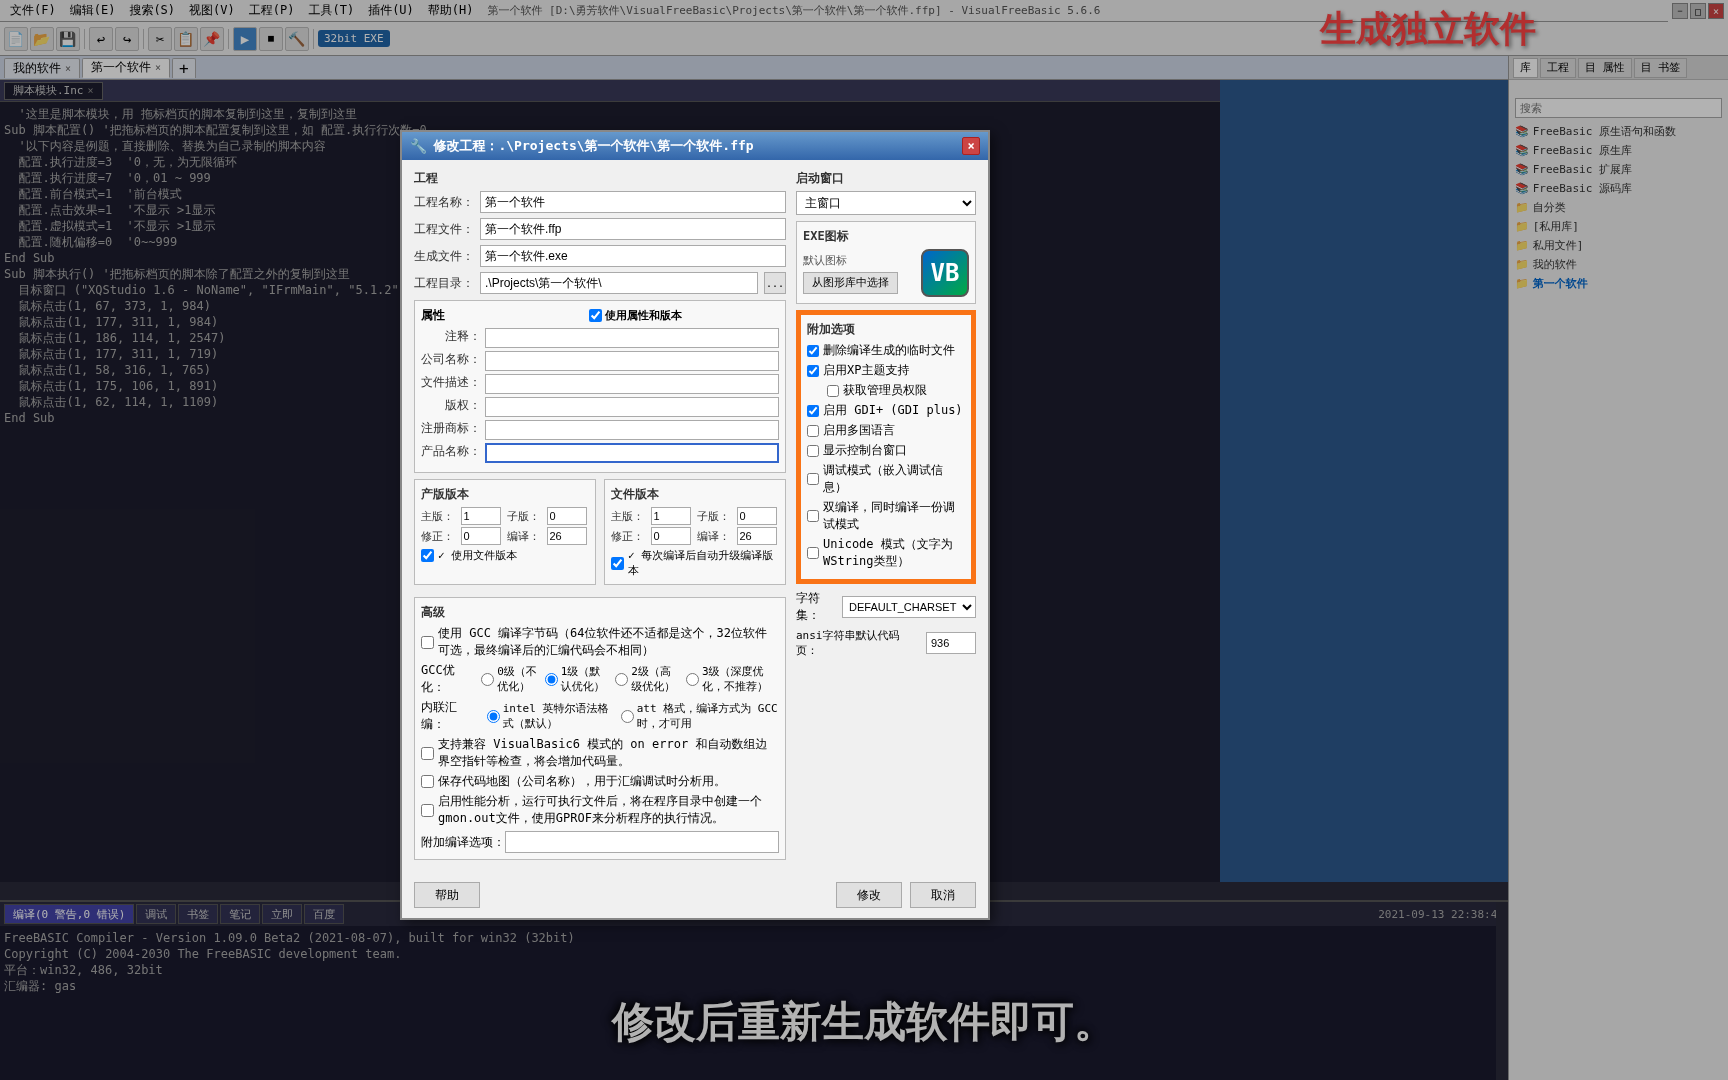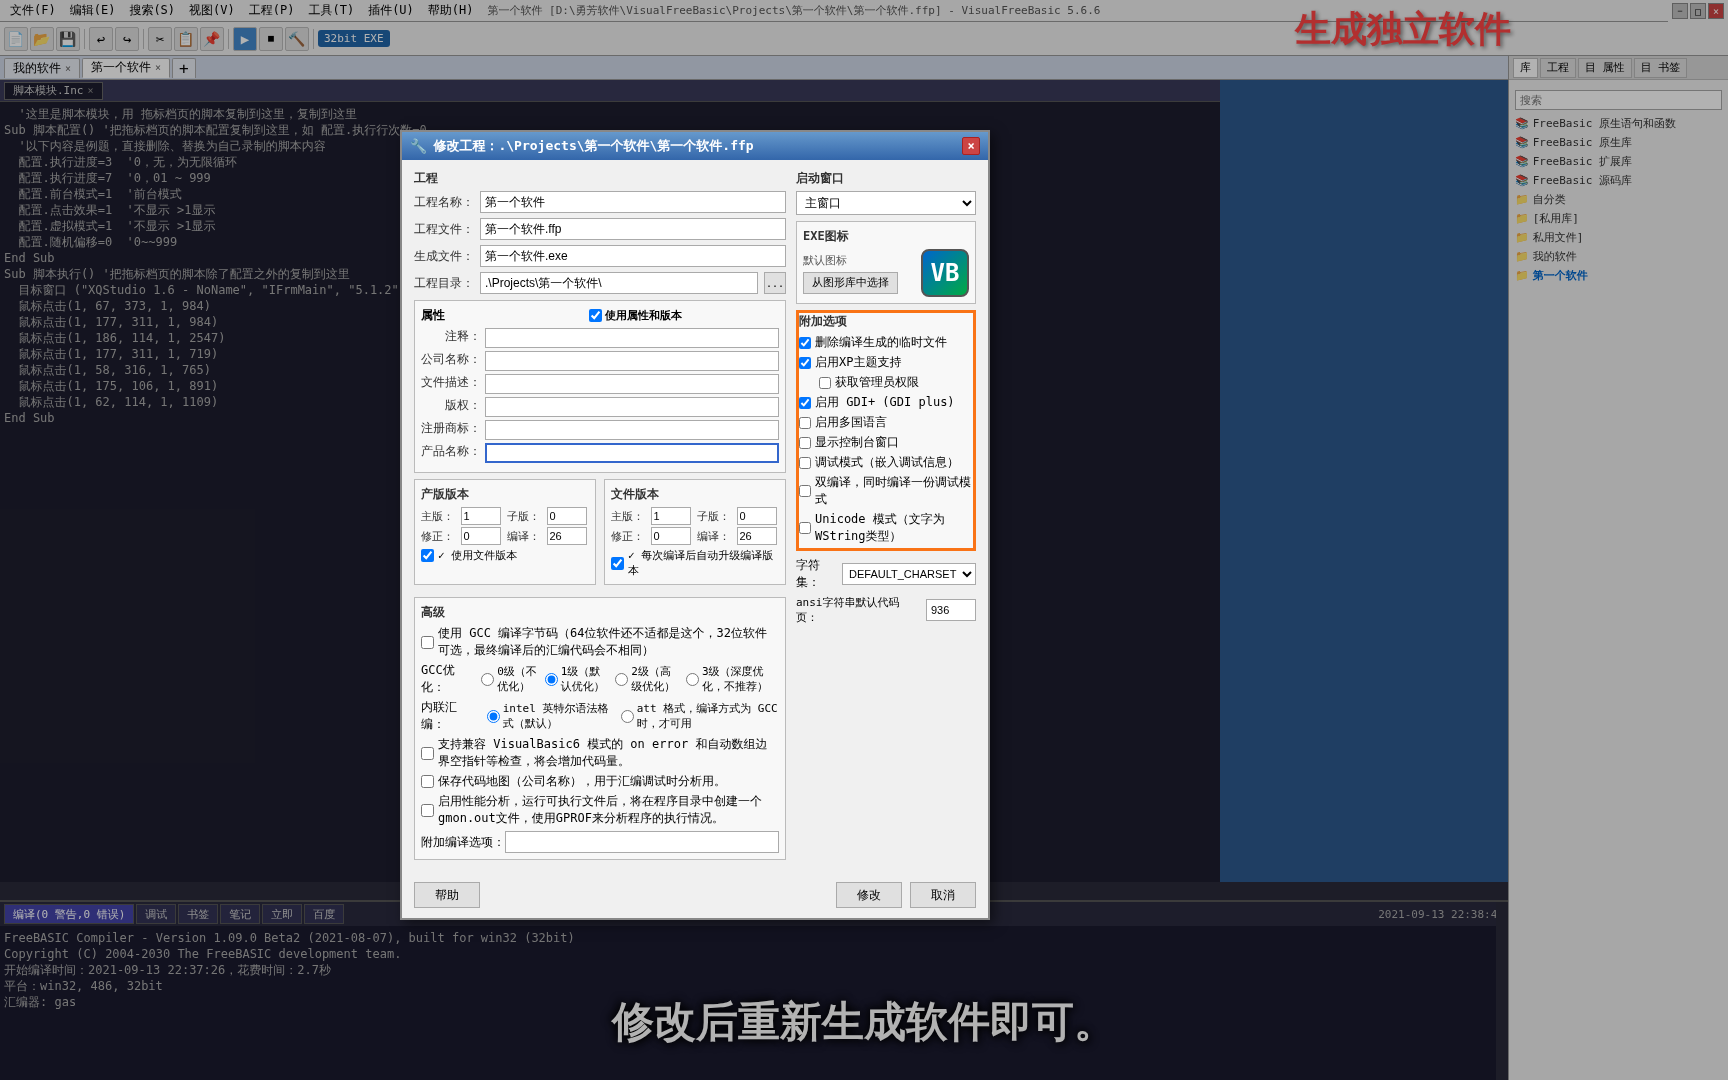--- a/index.html
+++ b/index.html
@@ -62,21 +62,21 @@
       align-items: center;
       justify-content: center;
       font-size: 10px;
       cursor: pointer;
     }
 
     
     .watermark {
       position: absolute;
       top: 5px;
-      right: 217px;
+      right: 192px;
       font-size: 36px;
       font-weight: bold;
       color: #ff4444;
       text-shadow: 2px 2px 4px rgba(0,0,0,0.5);
       z-index: 10;
     }
 
     
     .toolbar {
       position: absolute;
@@ -453,22 +453,23 @@
       height: 22px;
       padding: 0 8px;
       background: #e0e0e0;
       border: 1px solid #aaa;
       font-size: 11px;
       cursor: pointer;
     }
 
     
     .options-section {
-      border: 3px solid #f97316;
+      border: 5px solid #f97316;
       background: #f8f8f8;
+      padding: 6px;
       margin-bottom: 6px;
     }
     .option-row {
       display: flex;
       align-items: center;
       gap: 4px;
       margin-bottom: 3px;
       font-size: 12px;
     }
     .option-row input[type=checkbox] {
@@ -716,21 +717,21 @@
     </div>
 </div>
 
 <div class="right-panel">
   <div class="right-panel-tabs">
     <div class="right-tab active">库</div>
     <div class="right-tab">工程</div>
     <div class="right-tab">目 属性</div>
     <div class="right-tab">目 书签</div>
   </div>
-  <div style="padding:8px 2px; overflow-y:auto; height:calc(100% - 24px);">
+  <div style="padding:16px 2px; overflow-y:auto; height:calc(100% - 24px);">
     <div style="padding:2px 4px; margin-bottom:2px;">
       <input type="text" style="width: 100%; height: 20px; border: 1px solid rgb(170, 170, 170); font-size: 11px; padding: 0px 4px;" placeholder="搜索">
     </div>
     <div class="tree-item">
       <span>📚</span>
       <span>FreeBasic 原生语句和函数</span>
     </div>
     <div class="tree-item">
       <span>📚</span>
       <span>FreeBasic 原生库</span>
@@ -788,21 +789,20 @@
       <span>立即</span>
     </div>
     <div class="bottom-tab">
       <span>百度</span>
     </div>
     <span style="margin-left:auto; color:#aaa; font-size:11px;">2021-09-13 22:38:45</span>
   </div>
   <div class="output-area">
     <div class="output-line">FreeBASIC Compiler - Version 1.09.0 Beta2 (2021-08-07), built for win32 (32bit)</div>
     <div class="output-line">Copyright (C) 2004-2030 The FreeBASIC development team.</div>
-    <div class="output-line">开始编译时间：2021-09-13 22:37:26，花费时间：2.7秒</div>
     <div class="output-line">平台：win32, 486, 32bit</div>
     <div class="output-line">汇编器: gas</div>
   </div>
   <div class="scrollbar-v"></div>
 </div>
 
 <div class="modal-overlay">
   <div class="modal">
 
     <div class="modal-titlebar">

